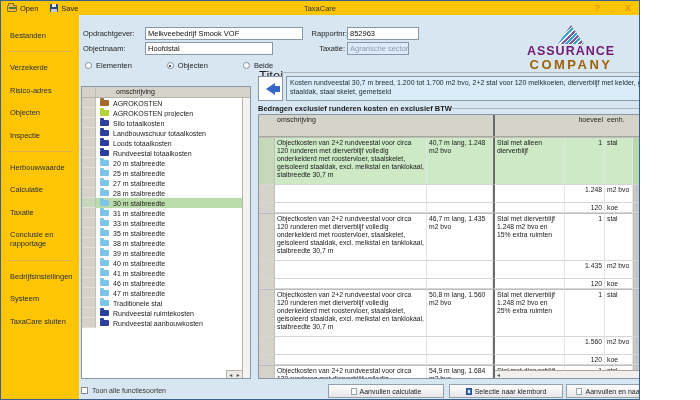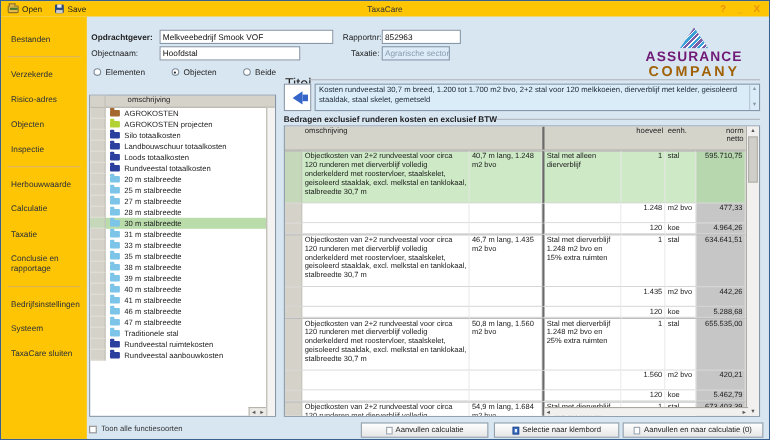--- a/index.html
+++ b/index.html
@@ -1,17 +1,17 @@
 <!DOCTYPE html>
 <html><head>
 <meta charset="utf-8">
 <style>
   * { box-sizing: border-box; margin: 0; padding: 0; }
   html,body { width:700px; height:400px; font-family:"Liberation Sans", sans-serif; }
-  .window { position:relative; width:700px; height:400px; background:#d8e6f2; border:1px solid #39618f; overflow:hidden; }
+  .window { position:relative; width:640px; height:400px; background:#d8e6f2; border:1px solid #39618f; overflow:hidden; }
 
   
   .titlebar { position:absolute; top:0; left:0; right:0; height:14px; background:#fdc504; display:flex; align-items:center; z-index:5; }
   .tb-btn { display:flex; align-items:center; gap:3px; font-size:7.5px; color:#222; padding:0 6px; height:14px; cursor:default; }
   .ico-openfolder { width:10px; height:7px; background:#e5b94f; border:1px solid #8a7020; border-radius:1px; position:relative; }
   .ico-openfolder::before { content:""; position:absolute; top:-3px; left:0; width:4px; height:2px; background:#e5b94f; border:1px solid #8a7020; border-bottom:none; }
   .ico-openfolder::after { content:""; position:absolute; top:1px; left:1px; width:7px; height:2px; background:#4a7a2a; }
   .ico-floppy { width:8px; height:8px; background:#29487e; position:relative; border-radius:1px; }
   .ico-floppy::before { content:""; position:absolute; top:0; left:2px; width:4px; height:3px; background:#e8e8e8; }
   .ico-floppy::after { content:""; position:absolute; bottom:0; left:1px; width:6px; height:3px; background:#c9c9c9; }
@@ -32,21 +32,21 @@
 
   
   .logo { position:absolute; top:10px; right:8px; width:120px; text-align:center; }
   .logo-tri { width:26px; height:19px; margin:0 auto 1px auto;
     background:repeating-linear-gradient(135deg,#3aa0d8 0 2px,#ffffff 2px 3px,#7b5ea7 3px 5px,#ffffff 5px 6px);
     clip-path:polygon(50% 0, 100% 100%, 0 100%); }
   .logo-l1 { font-size:12.5px; font-weight:bold; letter-spacing:1px; color:#701a75; line-height:1; }
   .logo-l2 { font-size:13px; font-weight:bold; letter-spacing:2.5px; color:#a16207; line-height:1.1; }
 
   
-  .radio-row { position:absolute; left:6px; top:46px; display:flex; gap:24px; font-size:7.5px; color:#222; }
+  .radio-row { position:absolute; left:6px; top:46px; display:flex; gap:35px; font-size:7.5px; color:#222; }
   .radio { display:flex; align-items:center; gap:4px; }
   .rdot { width:7px; height:7px; border-radius:50%; border:1px solid #7d8b99; background:#fff; position:relative; }
   .radio.sel .rdot::after { content:""; position:absolute; inset:1.5px; border-radius:50%; background:#20262d; }
 
   
   .tree { position:absolute; left:2px; top:71px; width:170px; height:293px; background:#fff; border:1px solid #8797a8; }
   .tree-head { display:flex; height:11px; background:#d5d2c9; border-bottom:1px solid #b6b3aa; font-size:7px; color:#222; }
   .tree-head .gut { width:14px; border-right:1px solid #c2bfb6; background:#d5d2c9; }
   .tree-head .hd { padding:1px 0 0 20px; }
   .tree-body { position:absolute; top:11px; left:0; right:8px; bottom:8px; overflow:hidden; }
@@ -139,21 +139,21 @@
       <div class="side-item">Taxatie</div>
       <div class="side-item">Conclusie en rapportage</div>
       <div class="side-divider"></div>
       <div class="side-item">Bedrijfsinstellingen</div>
       <div class="side-item">Systeem</div>
       <div class="side-item">TaxaCare sluiten</div>
     </div>
 
   <div class="content">
 
-    <div class="lbl" style="left:4px; top:14px;font-weight:bold;">Opdrachtgever:</div>
+    <div class="lbl" style="left:4px; top:14px;">Opdrachtgever:</div>
     <div class="inp" style="left:66px; top:12px; width:158px;">Melkveebedrijf Smook VOF</div>
     <div class="lbl" style="left:224px; top:14px; width:44px; text-align:right;">Rapportnr:</div>
     <div class="inp" style="left:268px; top:12px; width:72px;">852963</div>
 
     <div class="lbl" style="left:4px; top:29px;">Objectnaam:</div>
     <div class="inp" style="left:66px; top:27px; width:128px;">Hoofdstal</div>
     <div class="lbl" style="left:222px; top:29px; width:44px; text-align:right;">Taxatie:</div>
     <div class="inp disabled" style="left:268px; top:27px; width:62px;text-align:right;">Agrarische sector</div>
 
     <div class="logo">

